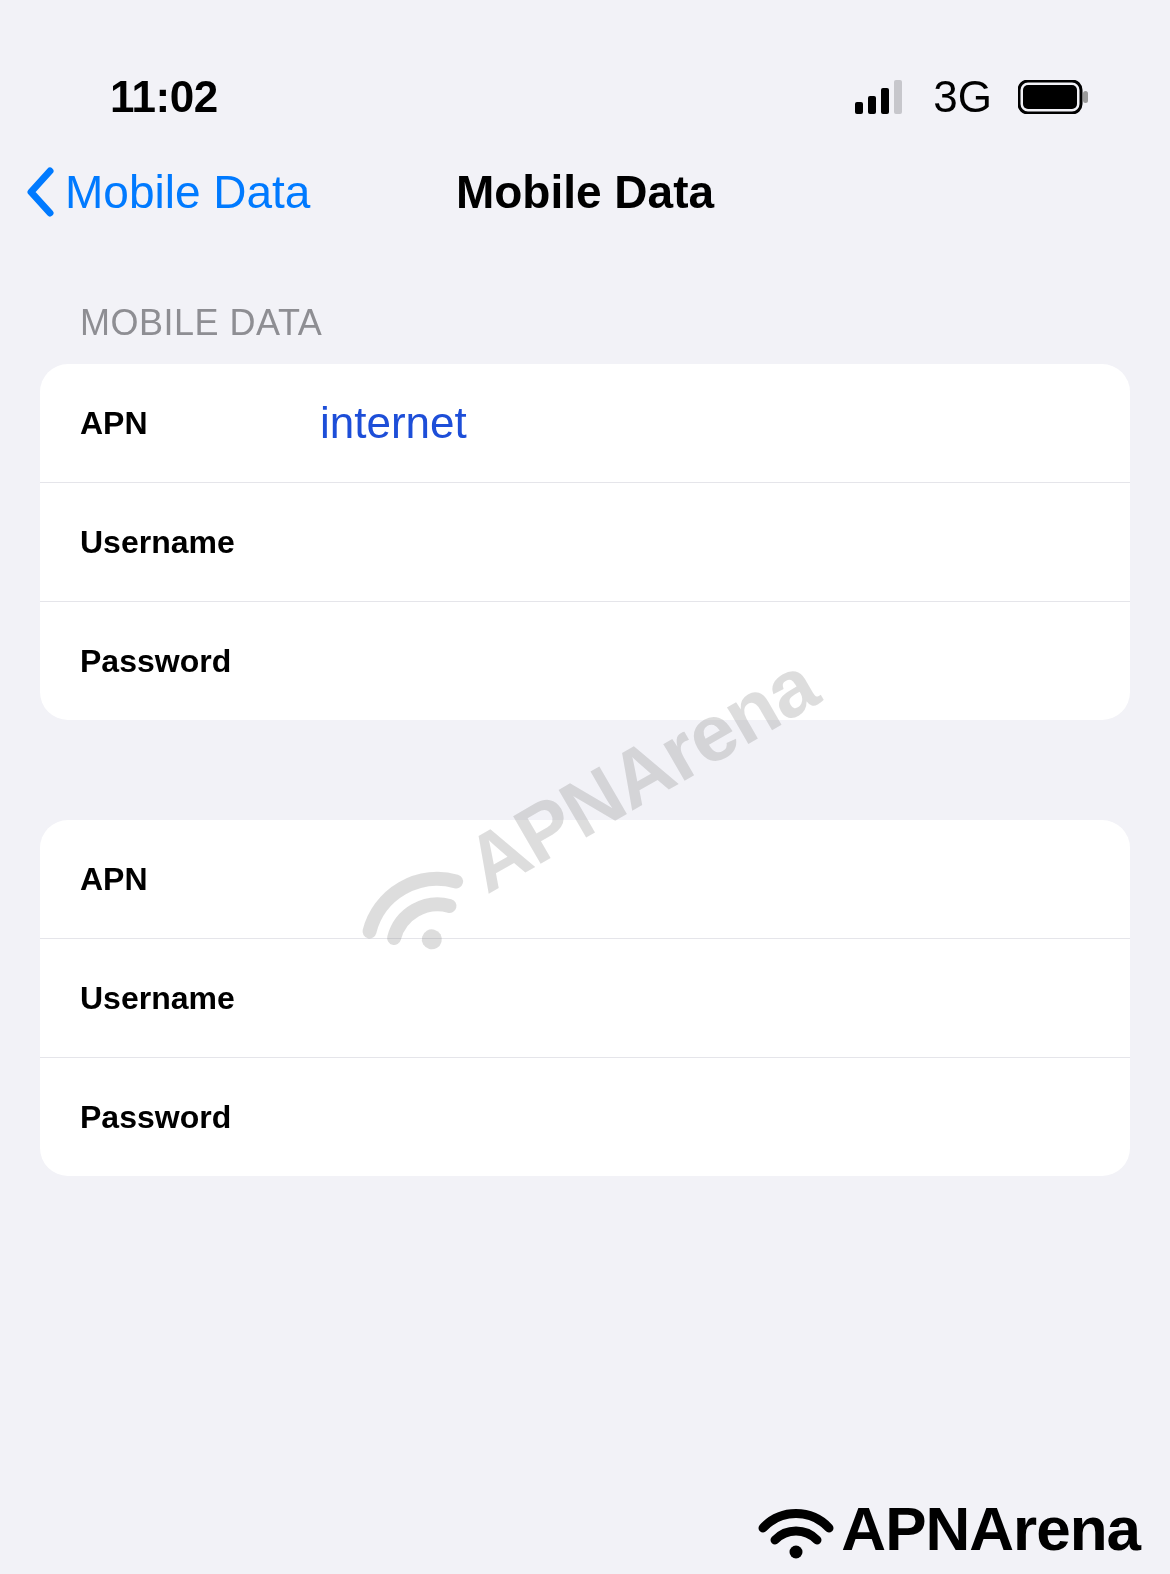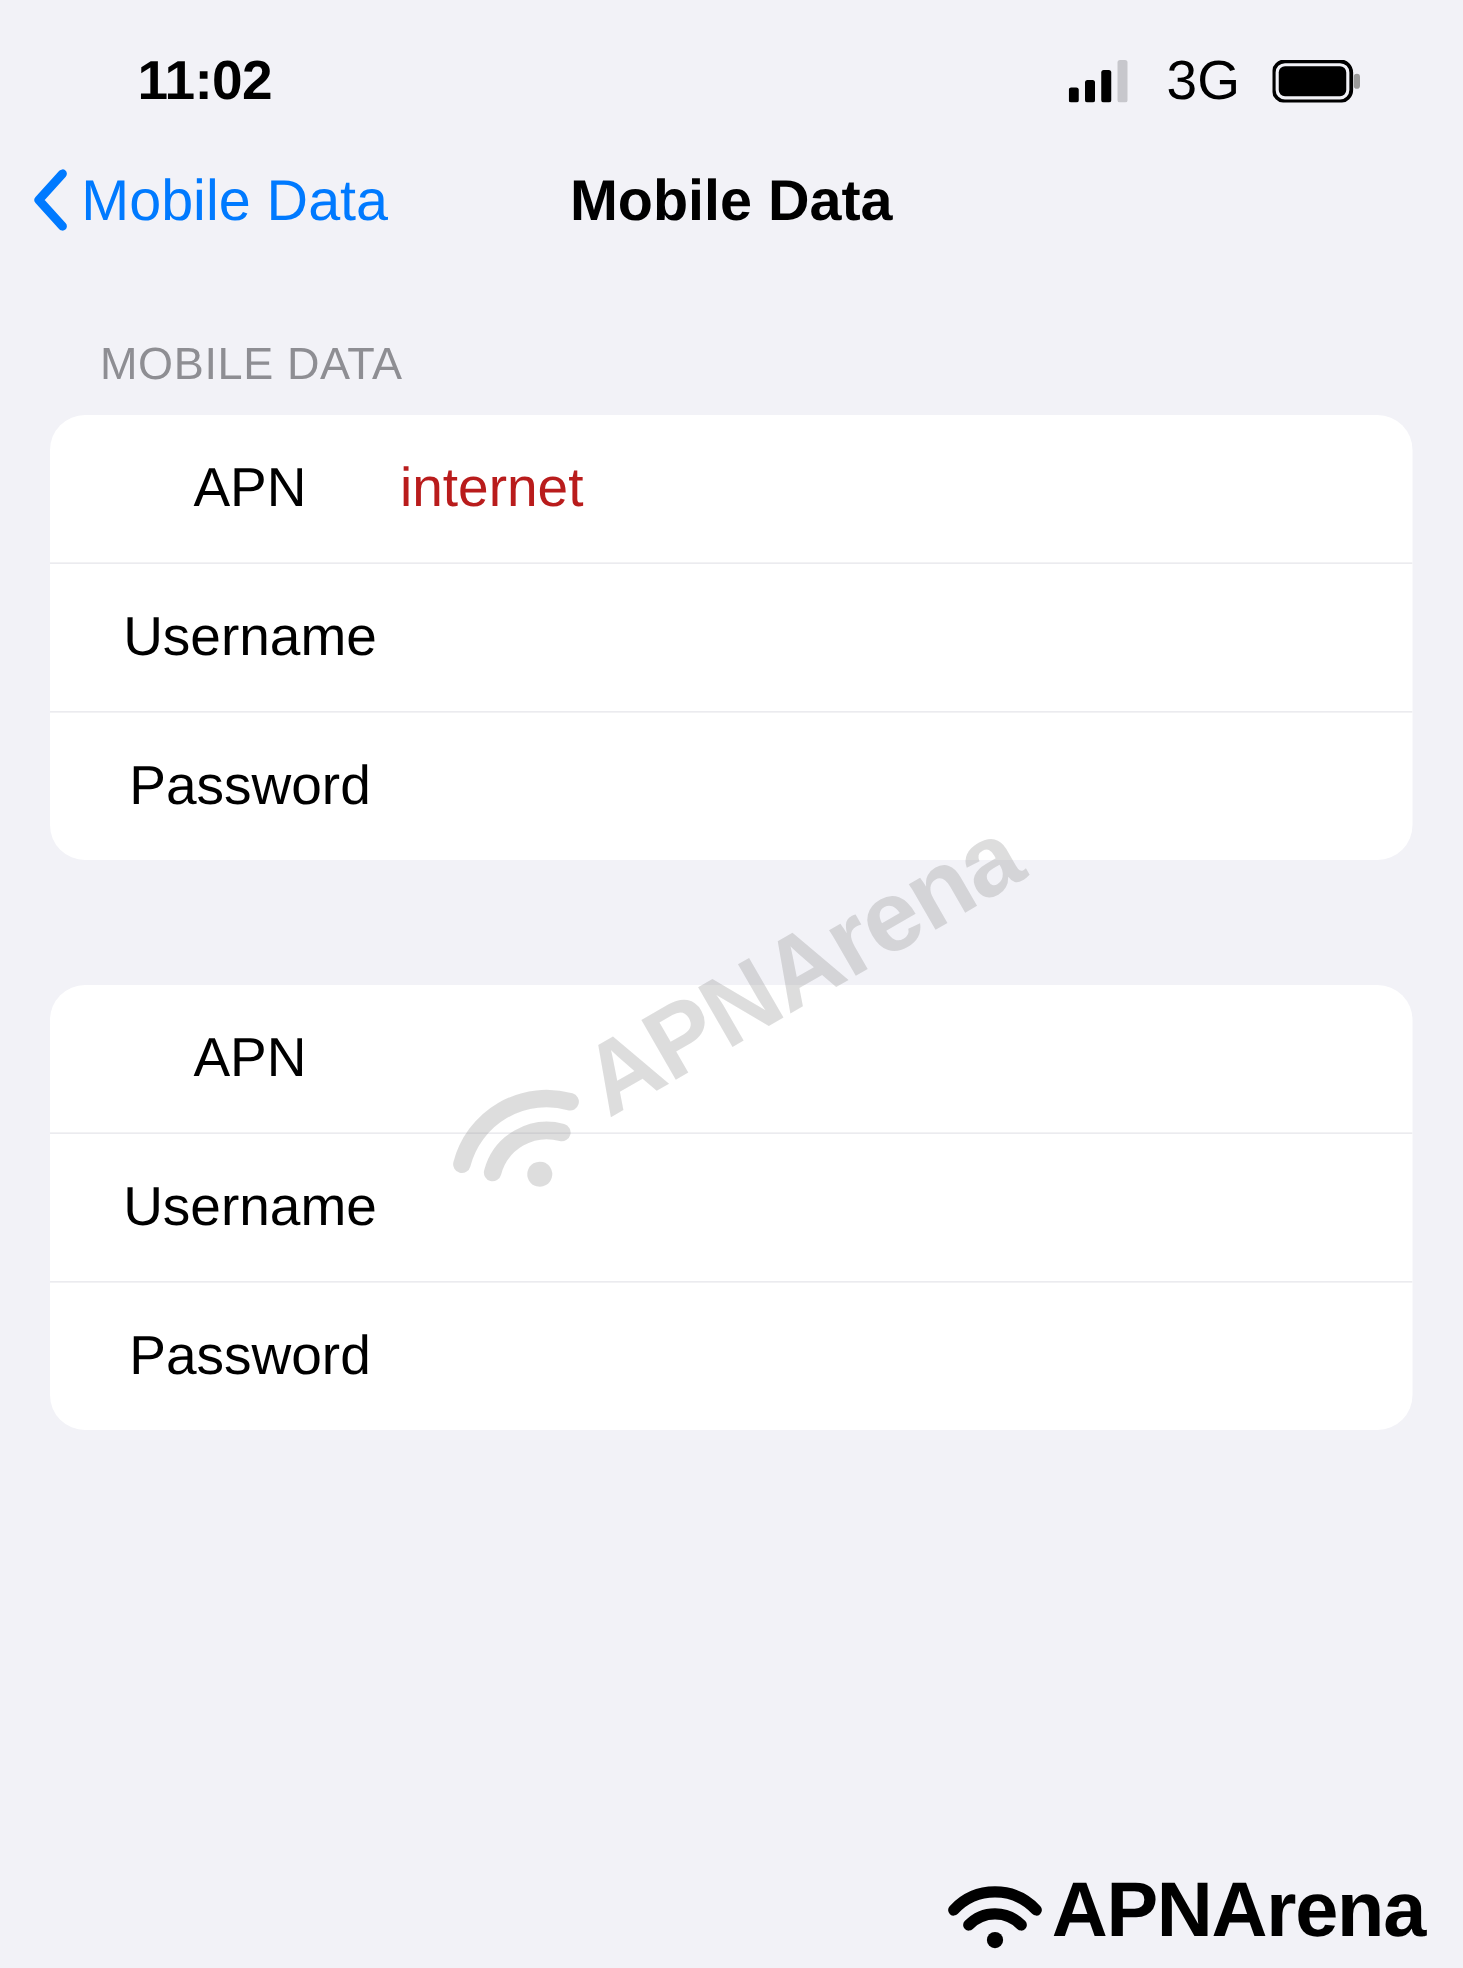--- a/index.html
+++ b/index.html
@@ -14,20 +14,21 @@
       height: 1574px;
       background: #f2f2f7;
       position: relative;
       overflow: hidden;
     }
     .status-bar {
       display: flex;
       justify-content: space-between;
       align-items: center;
       padding: 40px 80px 20px 110px;
+      margin-top: 32px;
     }
     .status-time {
       font-size: 44px;
       font-weight: 600;
       color: #000;
       letter-spacing: -0.5px;
     }
     .status-right {
       display: flex;
       align-items: center;
@@ -96,31 +97,30 @@
     .row {
       display: flex;
       align-items: center;
       padding: 34px 40px;
       border-bottom: 1px solid #e5e5ea;
     }
     .row:last-child {
       border-bottom: none;
     }
     .row-label {
-      font-size: 44px;
-      font-weight: 400;
+      font-size: 32px;
+      font-weight: 700;
       color: #000;
       width: 240px;
       flex-shrink: 0;
-      text-align: center;
     }
     .row-input {
       font-size: 44px;
       font-weight: 400;
-      color: #b91c1c;
+      color: #1d4ed8;
       border: none;
       outline: none;
       background: transparent;
       flex: 1;
     }
     .watermark-center {
       position: absolute;
       top: 50%;
       left: 50%;
       transform: translate(-50%, -30%) rotate(-30deg);

